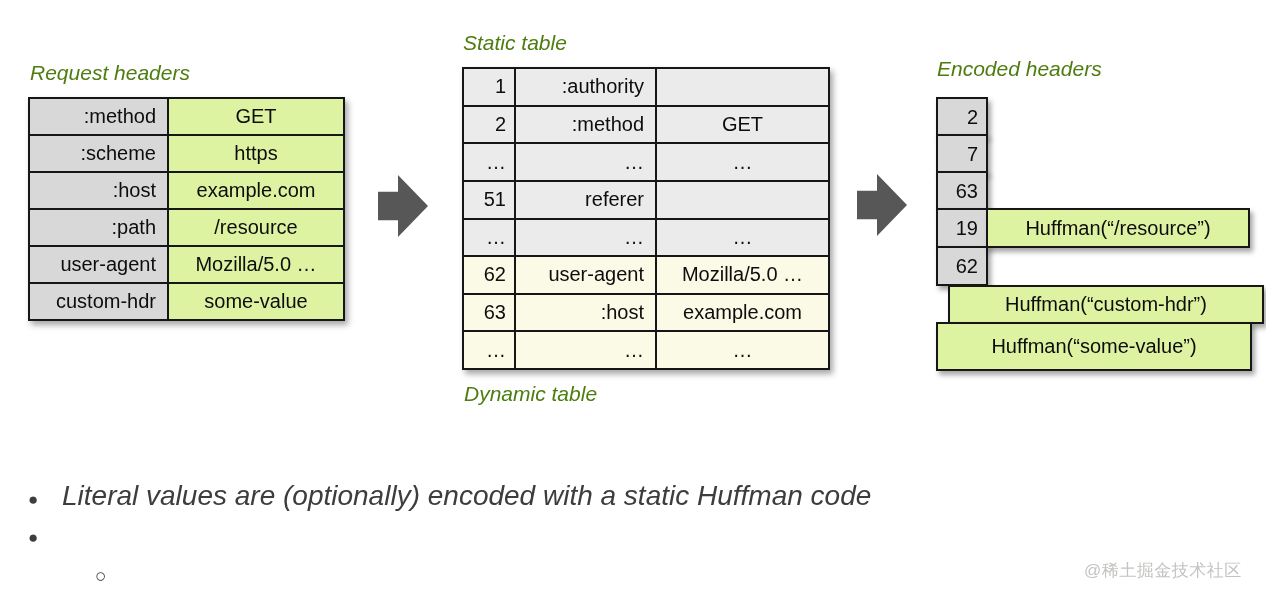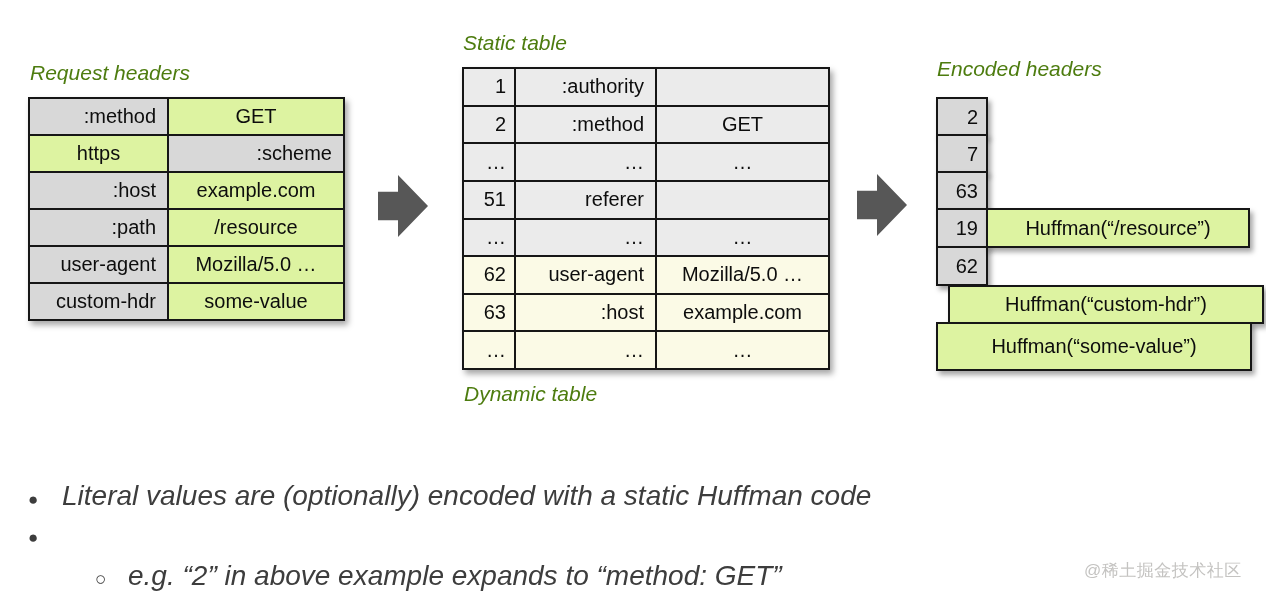--- a/index.html
+++ b/index.html
@@ -115,22 +115,22 @@
   }
 </style>
 </head>
 <body>
 
 <div class="abs sec-title" style="left:30px; top:61px;">Request headers</div>
 
 <div class="abs gtable" id="req-table">
   <div class="cell right bg-name">:method</div>
   <div class="cell center bg-green">GET</div>
+  <div class="cell right bg-name">:scheme</div>
   <div class="cell center bg-green">https</div>
-  <div class="cell right bg-name">:scheme</div>
   <div class="cell right bg-name">:host</div>
   <div class="cell center bg-green">example.com</div>
   <div class="cell right bg-name">:path</div>
   <div class="cell center bg-green">/resource</div>
   <div class="cell right bg-name">user-agent</div>
   <div class="cell center bg-green">Mozilla/5.0 …</div>
   <div class="cell right bg-name">custom-hdr</div>
   <div class="cell center bg-green">some-value</div>
 </div>
 
@@ -193,17 +193,16 @@
 <div class="abs" id="notes">
   <div class="bullet-row">
     <span class="bullet-glyph">●</span>
     <span>Literal values are (optionally) encoded with a static Huffman code</span>
   </div>
   <div class="bullet-row">
     <span class="bullet-glyph">●</span>
   </div>
   <div class="bullet-row sub">
     <span class="bullet-glyph">○</span>
-    <span>e.g. “2” in above example expands to “method: GET”</span>
   </div>
 </div>
 
 <div class="abs" id="watermark">@稀土掘金技术社区</div>
 
 </body></html>

